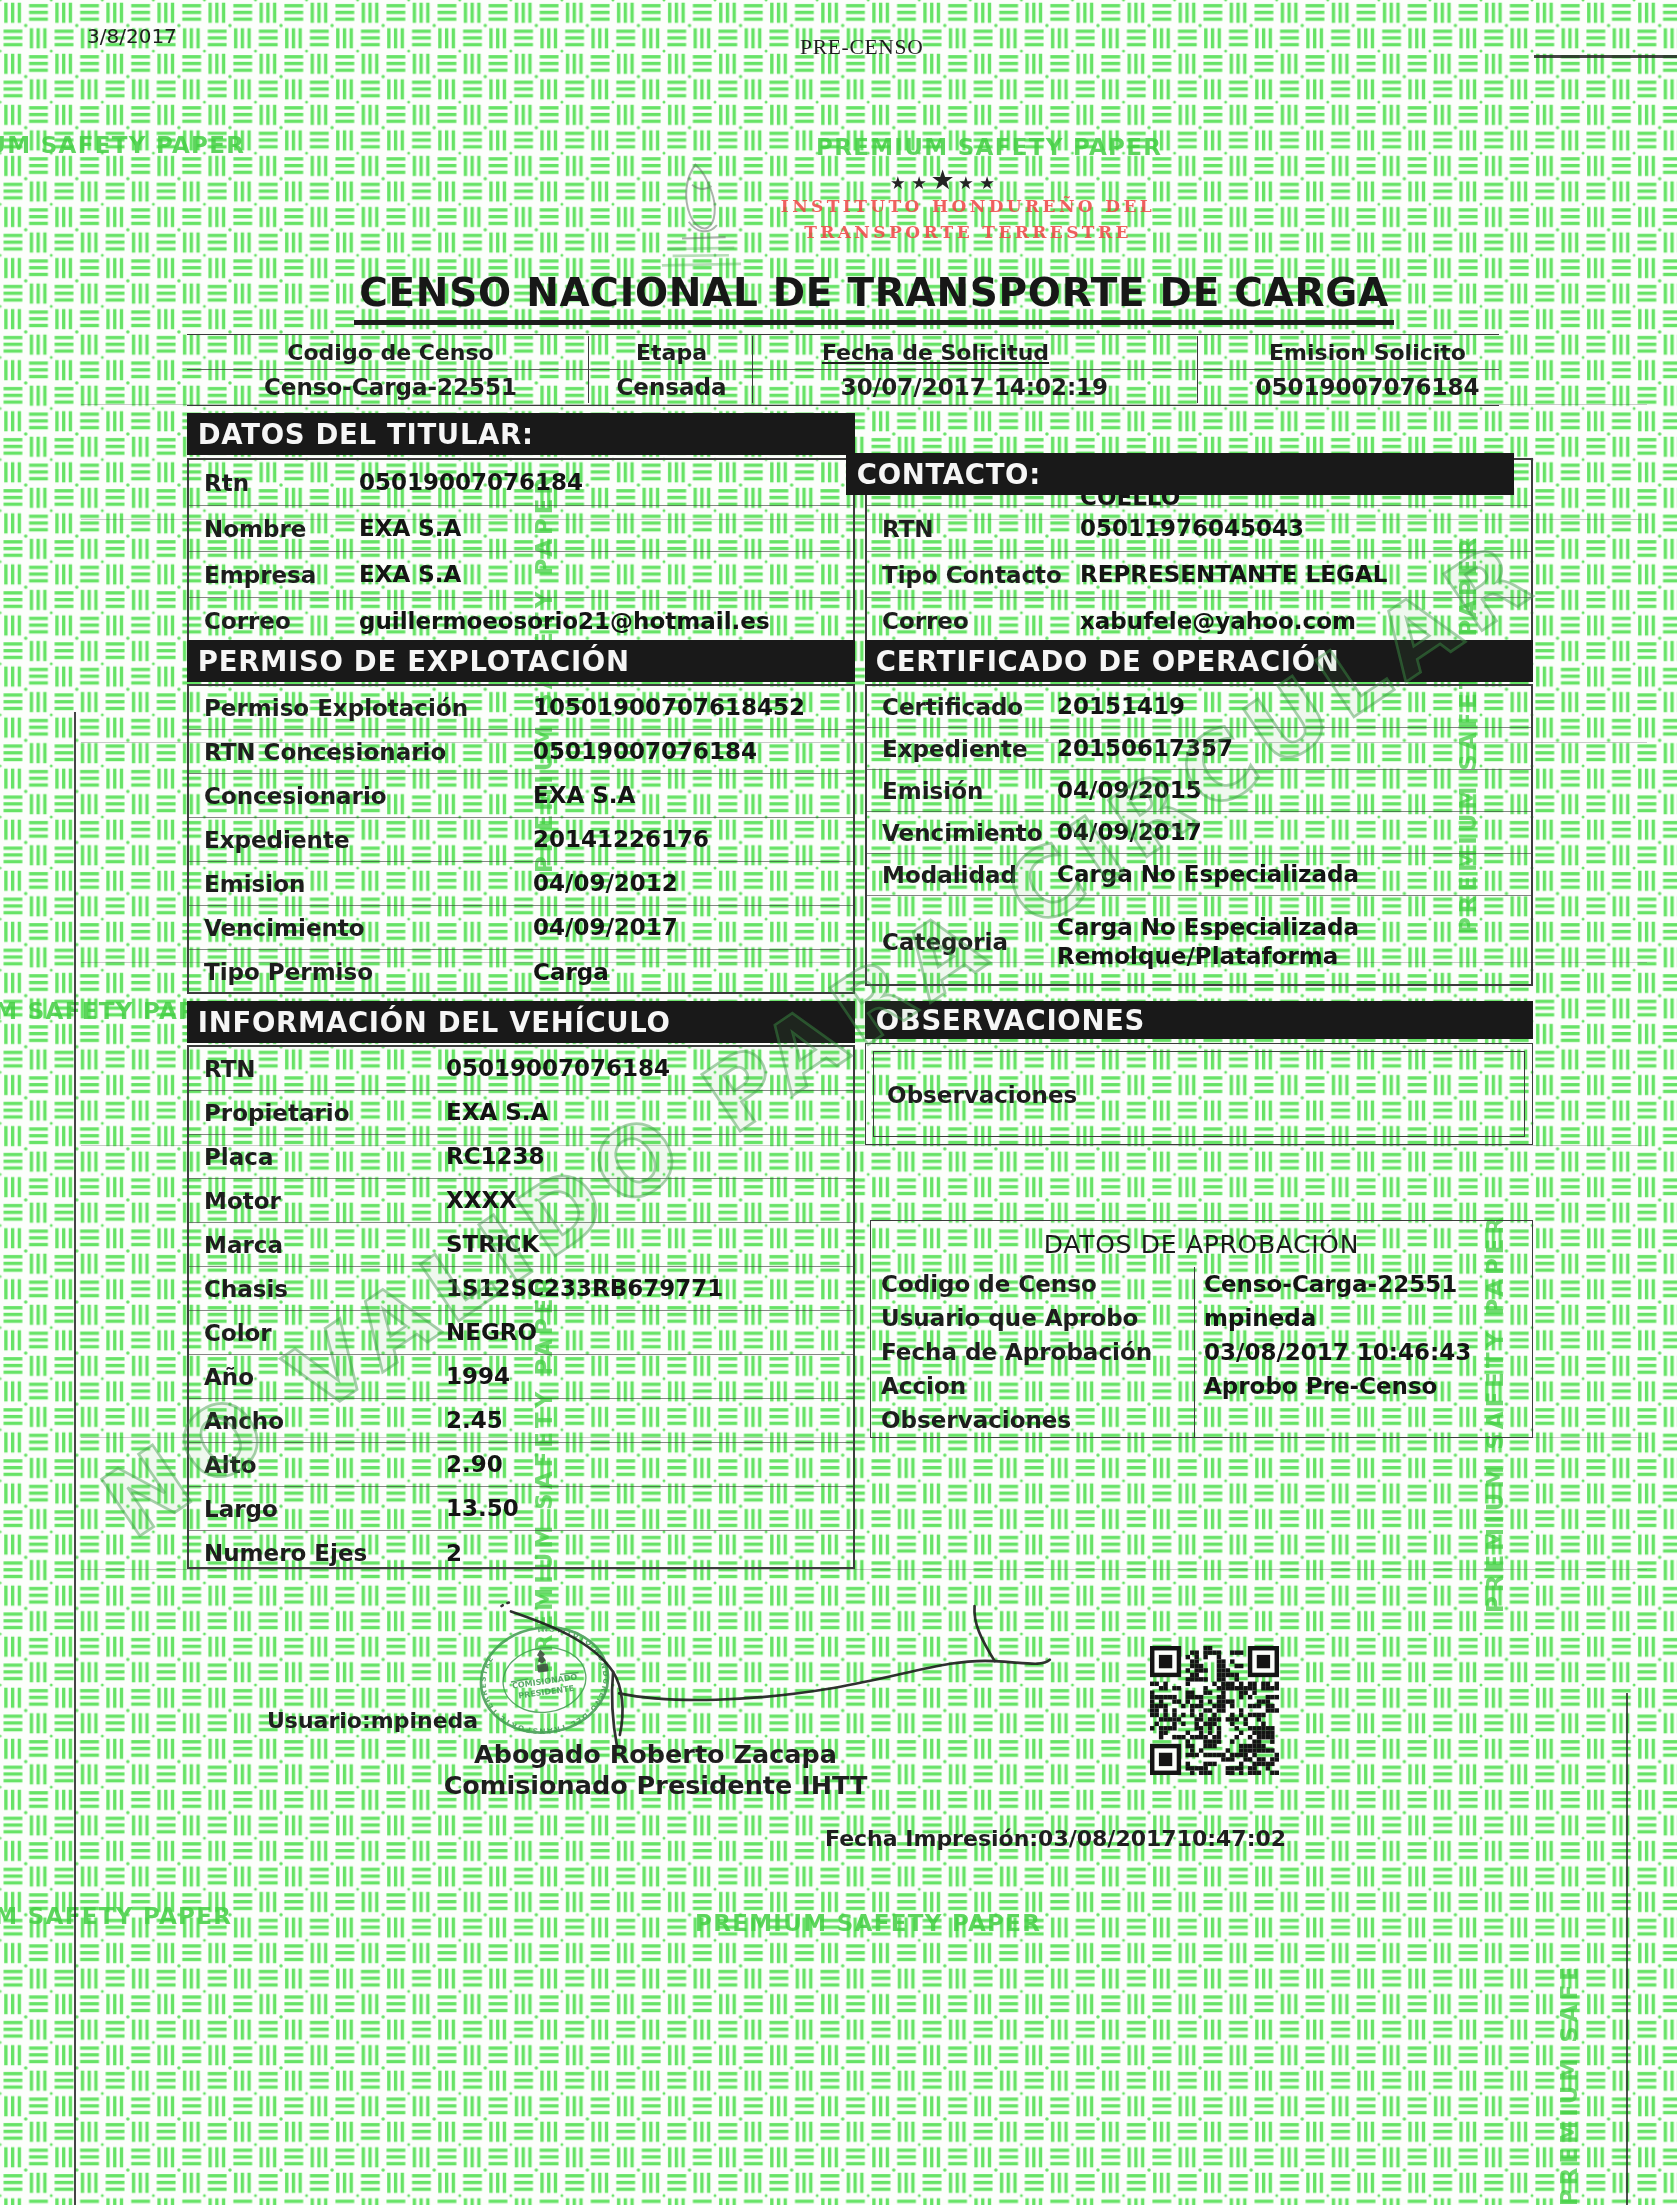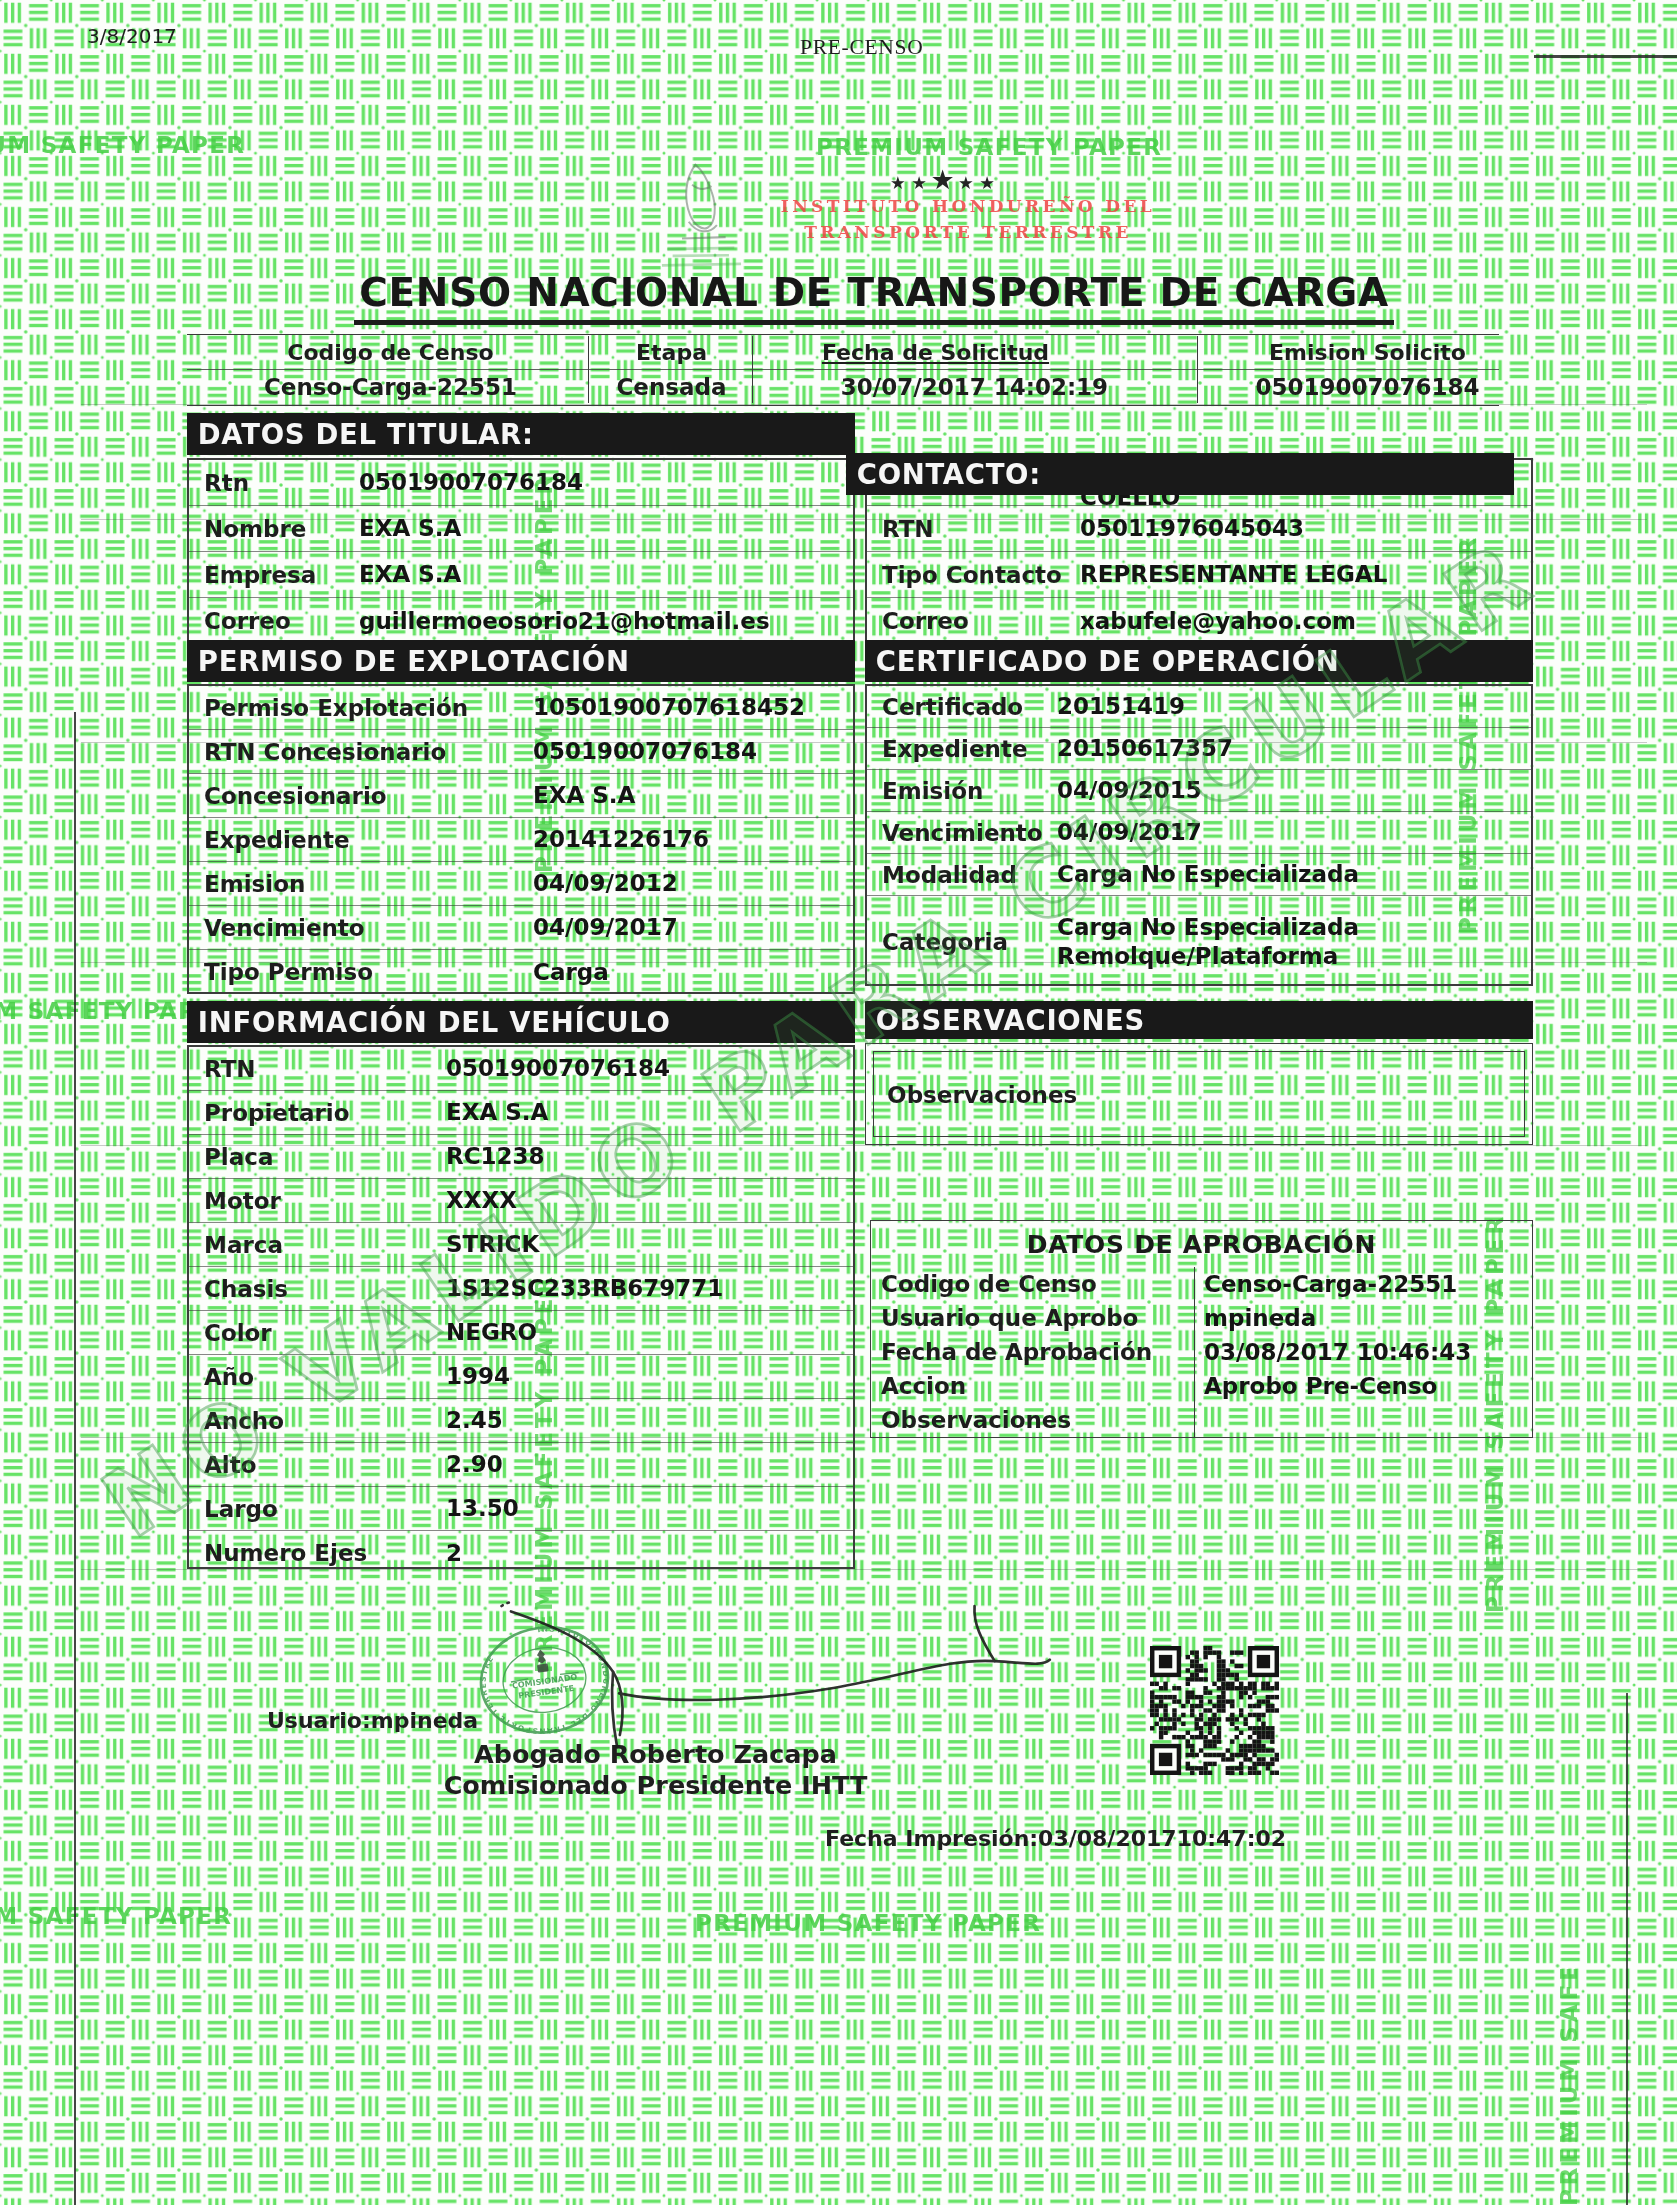--- a/index.html
+++ b/index.html
@@ -30,21 +30,21 @@
      -webkit-text-stroke:2.7px rgba(62,150,70,.45);z-index:4;white-space:nowrap;pointer-events:none;}
   .title-wrap{position:absolute;left:202px;top:270px;width:1344px;text-align:center;z-index:3;}
   .title-txt{display:inline-block;font-size:39px;font-weight:bold;color:#171717;
      letter-spacing:0.7px;border-bottom:5.4px solid #1c1c1c;padding:0 5.4px 5.4px 5.4px;}
   .inst{position:absolute;text-align:center;color:#ef4444;font-family:"DejaVu Serif","Liberation Serif",serif;
      font-weight:bold;letter-spacing:3.4px;font-size:17px;opacity:.85;z-index:3;white-space:nowrap;}
   .stars{position:absolute;z-index:3;color:#242424;white-space:nowrap;}
   .stars .s{font-size:17.5px;} .stars .b{font-size:27px;}
   .obs-inner{position:absolute;left:6.7px;top:6.7px;right:6.7px;bottom:6.7px;border:1.3px solid #3c3c3c;}
   .ap-title{height:46px;display:flex;align-items:center;justify-content:center;
-     font-size:25px;font-weight:bold;color:#1a1a1a;letter-spacing:0.7px;}
+     font-size:25px;font-weight:normal;color:#1a1a1a;letter-spacing:0.7px;}
   .ap-row{display:flex;align-items:center;height:34px;padding-left:10px;box-sizing:border-box;}
   .ap-row .k{width:323px;font-size:23px;}
   .ap-row .v{font-size:23px;white-space:nowrap;}
   .footer-txt{font-size:22px;}
 </style>
 </head>
 <body>
 
 <div class="page">
 

